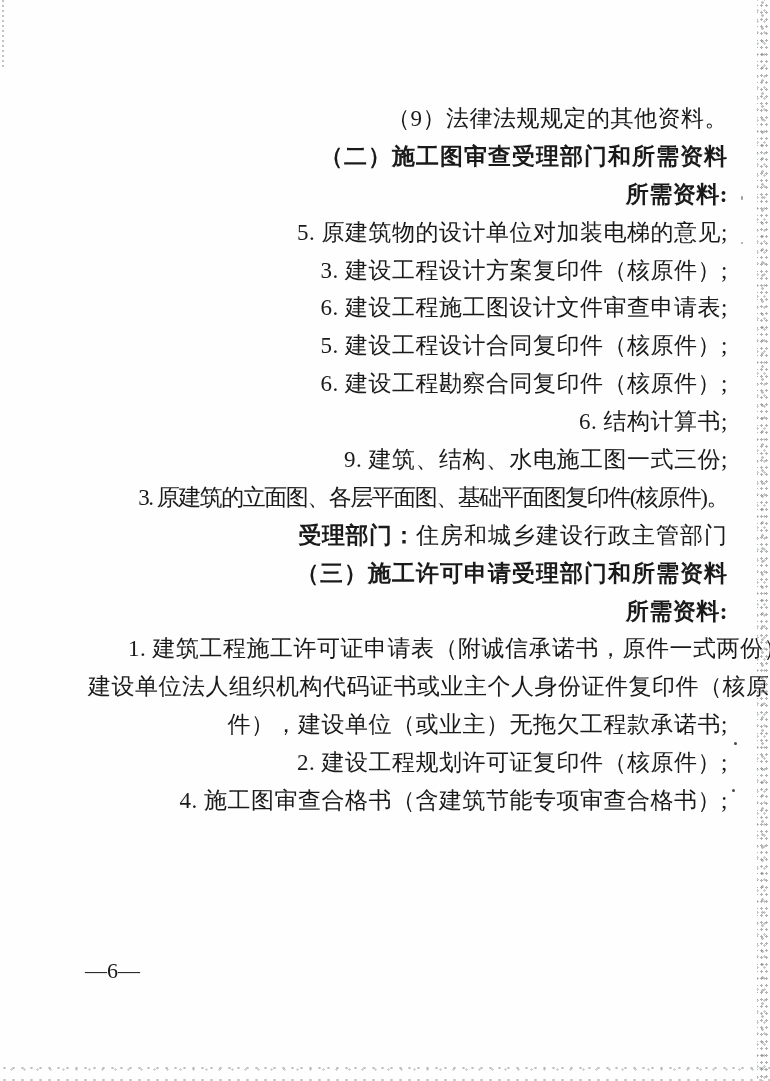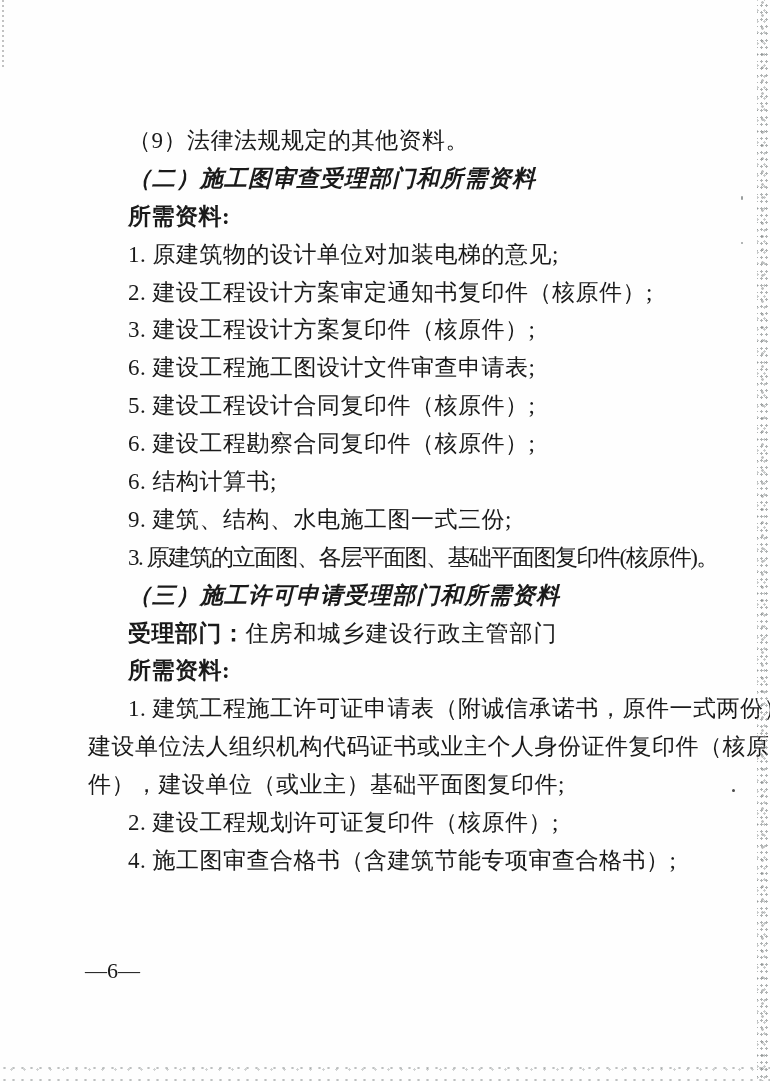--- a/index.html
+++ b/index.html
@@ -7,33 +7,34 @@
   body {
     position: relative;
     background: #fefefe;
     color: #1a1a1a;
     font-family: "Liberation Serif", "DejaVu Serif", serif;
     overflow: hidden;
   }
   .content {
     position: absolute;
     left: 88px;
-    top: 122px;
+    top: 100px;
     width: 640px;
+    text-align: right;
   }
   .line {
     font-size: 23px;
     line-height: 37.9px;
     height: 37.9px;
     white-space: nowrap;
     letter-spacing: 0.5px;
   }
   .indent { padding-left: 40px; }
   .bold { font-weight: bold; }
-  .heading { font-weight: bold; letter-spacing: 1px; font-style: italic; }
+  .heading { font-weight: bold; letter-spacing: 1px; }
   .tight { letter-spacing: -1.5px; }
   .dept-value { letter-spacing: 1px; }
   .page-number {
     position: absolute;
     left: 85px;
     top: 958px;
     font-size: 22px;
     letter-spacing: 0;
   }
   
@@ -82,41 +83,40 @@
 
   <div class="content">
 
     <div class="line indent">（9）法律法规规定的其他资料。</div>
 
     <div class="line indent heading">（二）施工图审查受理部门和所需资料</div>
 
 
     <div class="line indent bold">所需资料:</div>
 
-    <div class="line indent">1. 原建筑物的设计单位对加装电梯的意见;</div>
-    <div class="line indent">2. 建设工程设计方案审定通知书复印件（核原件）;</div>
+    <div class="line indent">5. 原建筑物的设计单位对加装电梯的意见;</div>
     <div class="line indent">3. 建设工程设计方案复印件（核原件）;</div>
     <div class="line indent">6. 建设工程施工图设计文件审查申请表;</div>
     <div class="line indent">5. 建设工程设计合同复印件（核原件）;</div>
     <div class="line indent">6. 建设工程勘察合同复印件（核原件）;</div>
     <div class="line indent">6. 结构计算书;</div>
     <div class="line indent">9. 建筑、结构、水电施工图一式三份;</div>
     <div class="line indent tight">3. 原建筑的立面图、各层平面图、基础平面图复印件(核原件)。</div>
 
-    <div class="line indent heading">（三）施工许可申请受理部门和所需资料</div>
-
     <div class="line indent">
       <span class="bold">受理部门：</span><span class="dept-value">住房和城乡建设行政主管部门</span>
     </div>
+
+    <div class="line indent heading">（三）施工许可申请受理部门和所需资料</div>
 
     <div class="line indent bold">所需资料:</div>
 
     <div class="line indent">1. 建筑工程施工许可证申请表（附诚信承诺书，原件一式两份），</div>
     <div class="line">建设单位法人组织机构代码证书或业主个人身份证件复印件（核原</div>
-    <div class="line">件），建设单位（或业主）基础平面图复印件;</div>
+    <div class="line">件），建设单位（或业主）无拖欠工程款承诺书;</div>
 
     <div class="line indent">2. 建设工程规划许可证复印件（核原件）;</div>
     <div class="line indent">4. 施工图审查合格书（含建筑节能专项审查合格书）;</div>
 
   </div>
 
   <div class="page-number">—6—</div>
 
   <div class="scan-band-right"></div>
   <div class="scan-band-bottom"></div>

